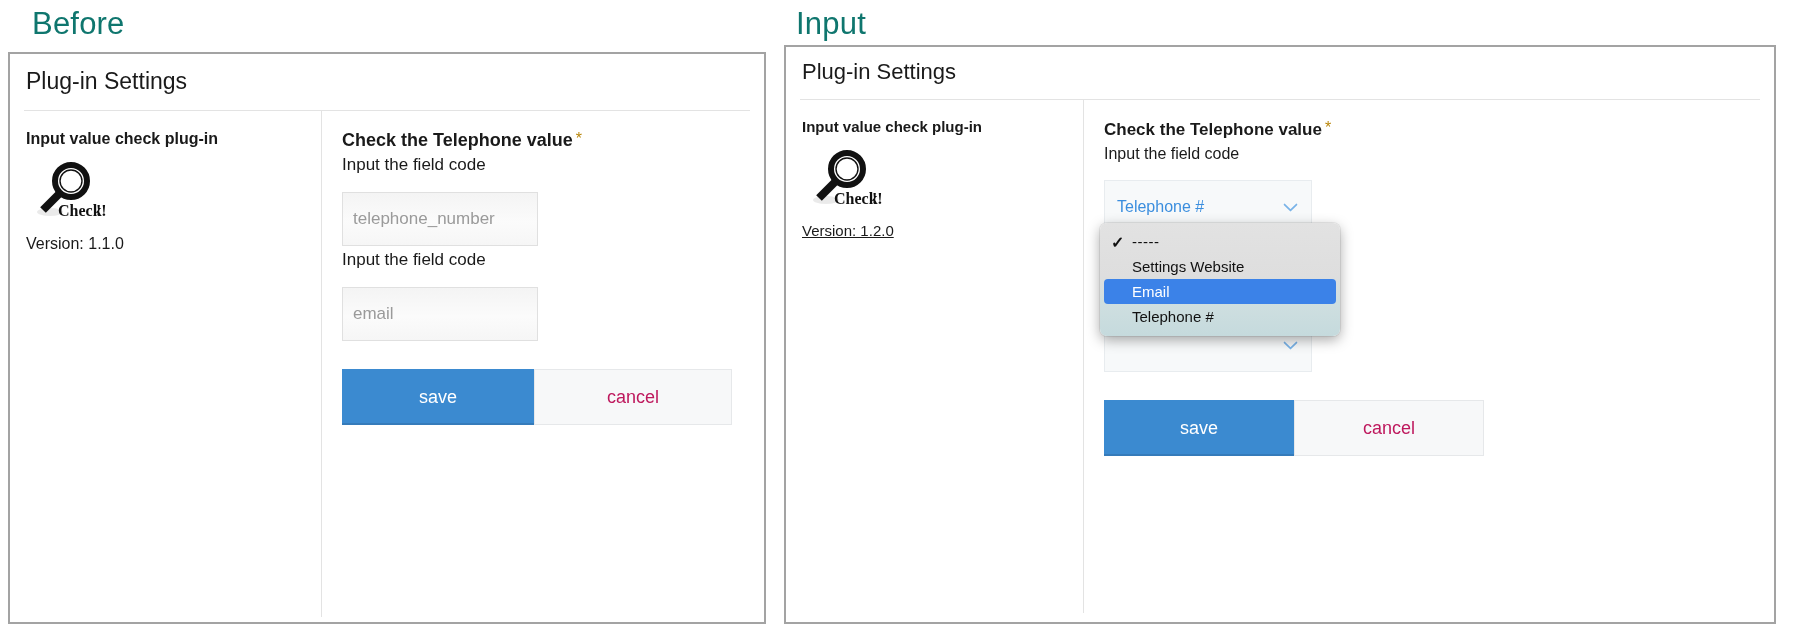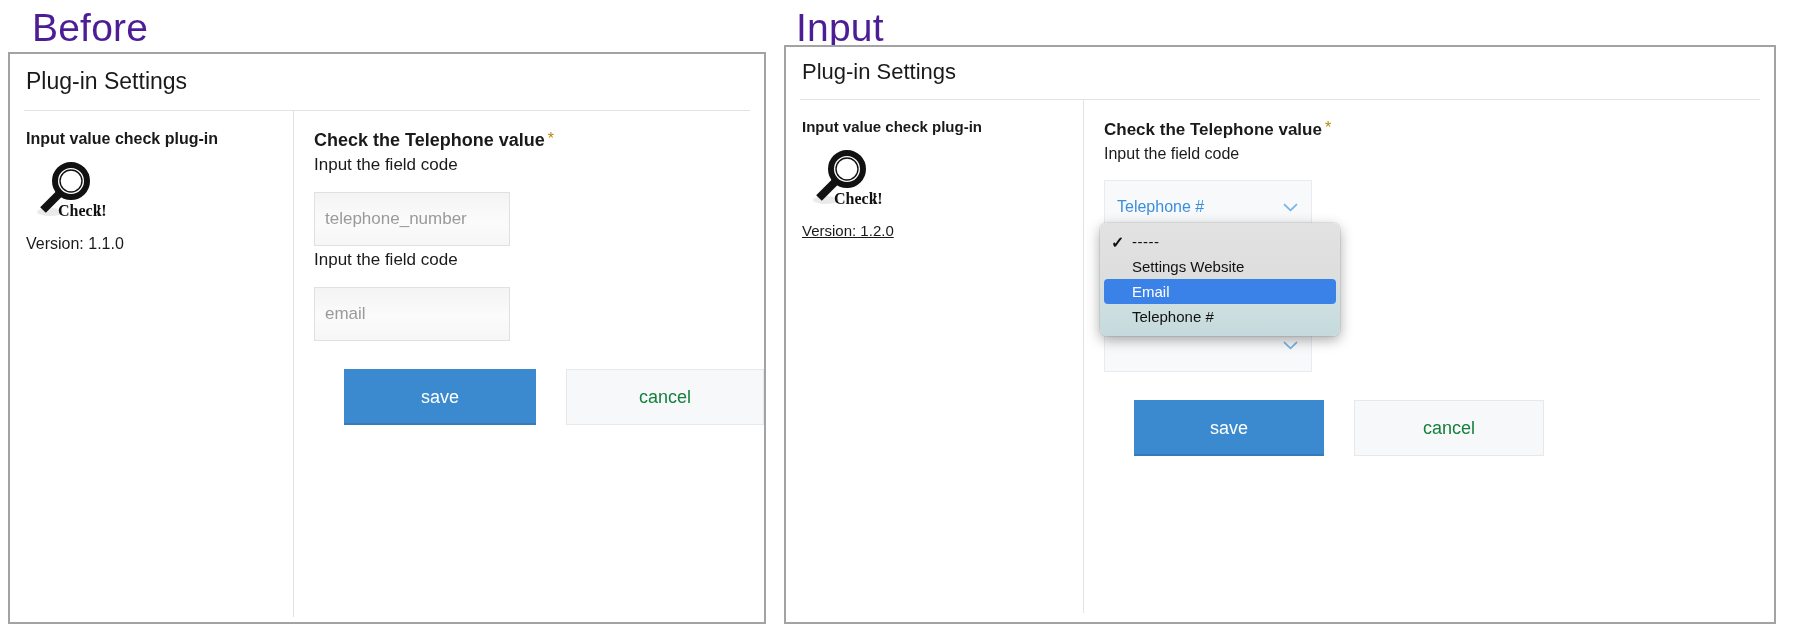--- a/index.html
+++ b/index.html
@@ -17,22 +17,22 @@
 
   
   .compare-col {
     position: absolute;
     top: 0;
   }
   #col-before { left: 8px;   width: 760px; }
   #col-after  { left: 790px; width: 1000px; }
 
   .compare-label {
-    color: #4c1d95;
-    font-size: 39px;
+    color: #0f766e;
+    font-size: 31px;
     line-height: 1;
     margin: 8px 0 0 24px;
     letter-spacing: 0.2px;
     font-weight: 400;
     white-space: nowrap;
   }
   #col-after .compare-label { margin-left: 6px; }
 
   
   .settings-card {
@@ -174,32 +174,31 @@
   .btn {
     box-sizing: border-box;
     height: 56px;
     font-size: 18px;
     font-family: "Liberation Sans", sans-serif;
     display: flex;
     align-items: center;
     justify-content: center;
     border: none;
     cursor: pointer;
-    margin-left: 30px;
   }
   .btn-save {
     width: 192px;
     background: #3b8ad0;
     color: #ffffff;
     box-shadow: inset 0 -2px 0 rgba(0,0,0,0.10);
   }
   .btn-cancel {
     width: 198px;
     background: #f7f8f9;
-    color: #15803d;
+    color: #be185d;
     border: 1px solid #e6e8ea;
   }
   #card-after .btn-save   { width: 190px; }
   #card-after .btn-cancel { width: 190px; }
 
   
   .dropdown-popup {
     position: absolute;
     left: 16px;
     top: 123px;

